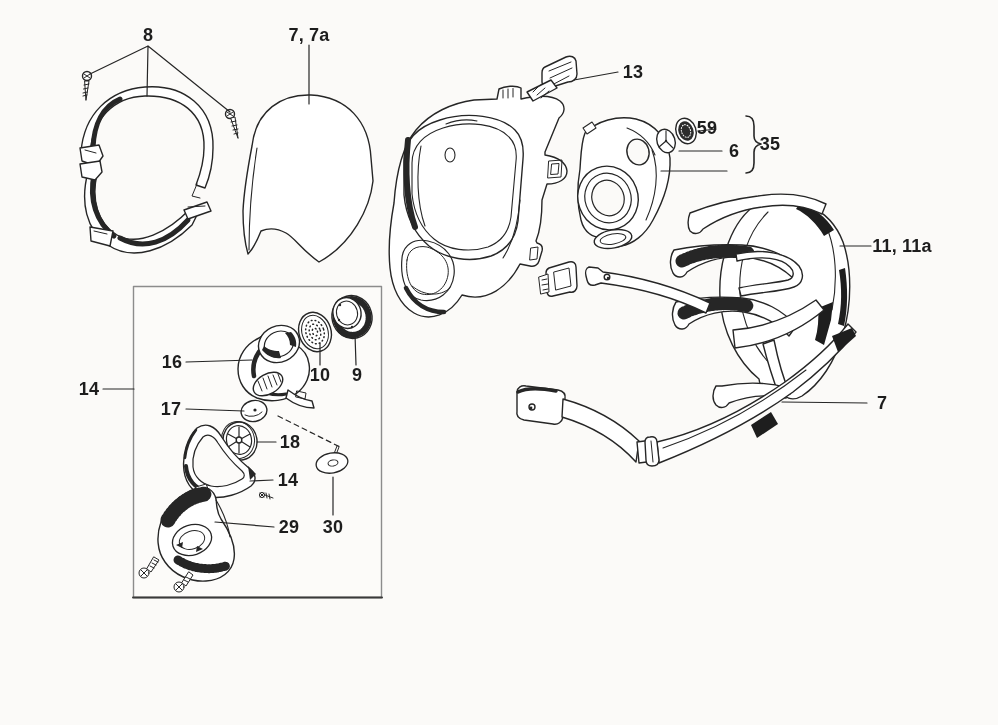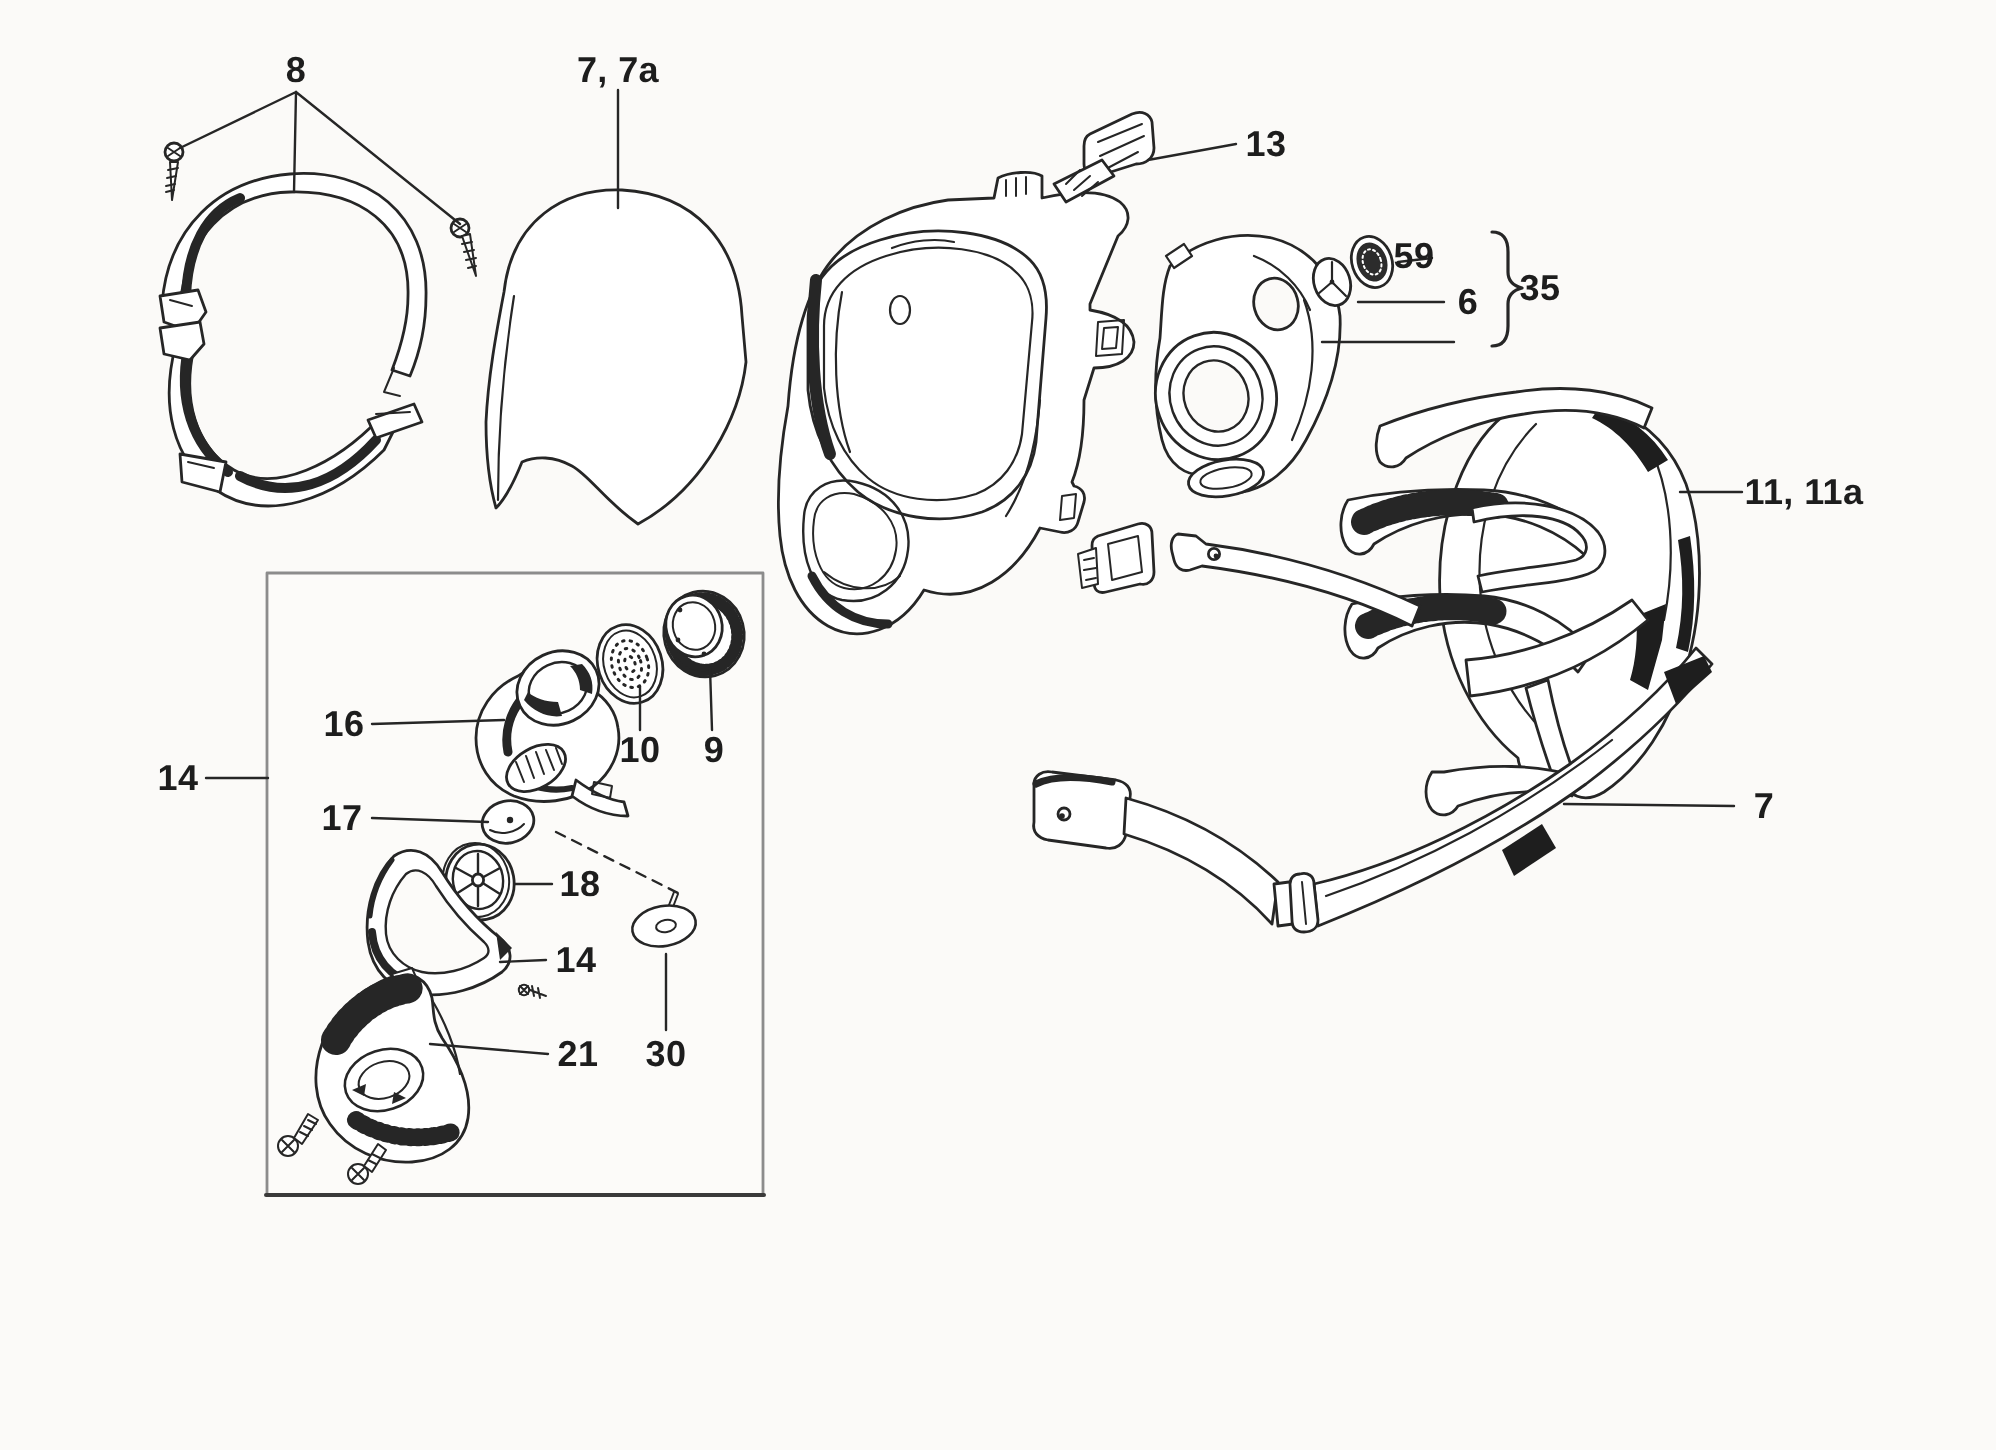--- a/index.html
+++ b/index.html
@@ -263,16 +263,16 @@
 <div class="lbl" style="left:770px;top:144px">35</div>
 <div class="lbl" style="left:902px;top:246px">11, 11a</div>
 <div class="lbl" style="left:882px;top:403px">7</div>
 <div class="lbl" style="left:89px;top:389px">14</div>
 <div class="lbl" style="left:172px;top:362px">16</div>
 <div class="lbl" style="left:320px;top:375px">10</div>
 <div class="lbl" style="left:357px;top:375px">9</div>
 <div class="lbl" style="left:171px;top:409px">17</div>
 <div class="lbl" style="left:290px;top:442px">18</div>
 <div class="lbl" style="left:288px;top:480px">14</div>
-<div class="lbl" style="left:289px;top:527px">21</div>
+<div class="lbl" style="left:289px;top:527px">29</div>
 <div class="lbl" style="left:333px;top:527px">30</div>
 
 </div>
 
 </body></html>

